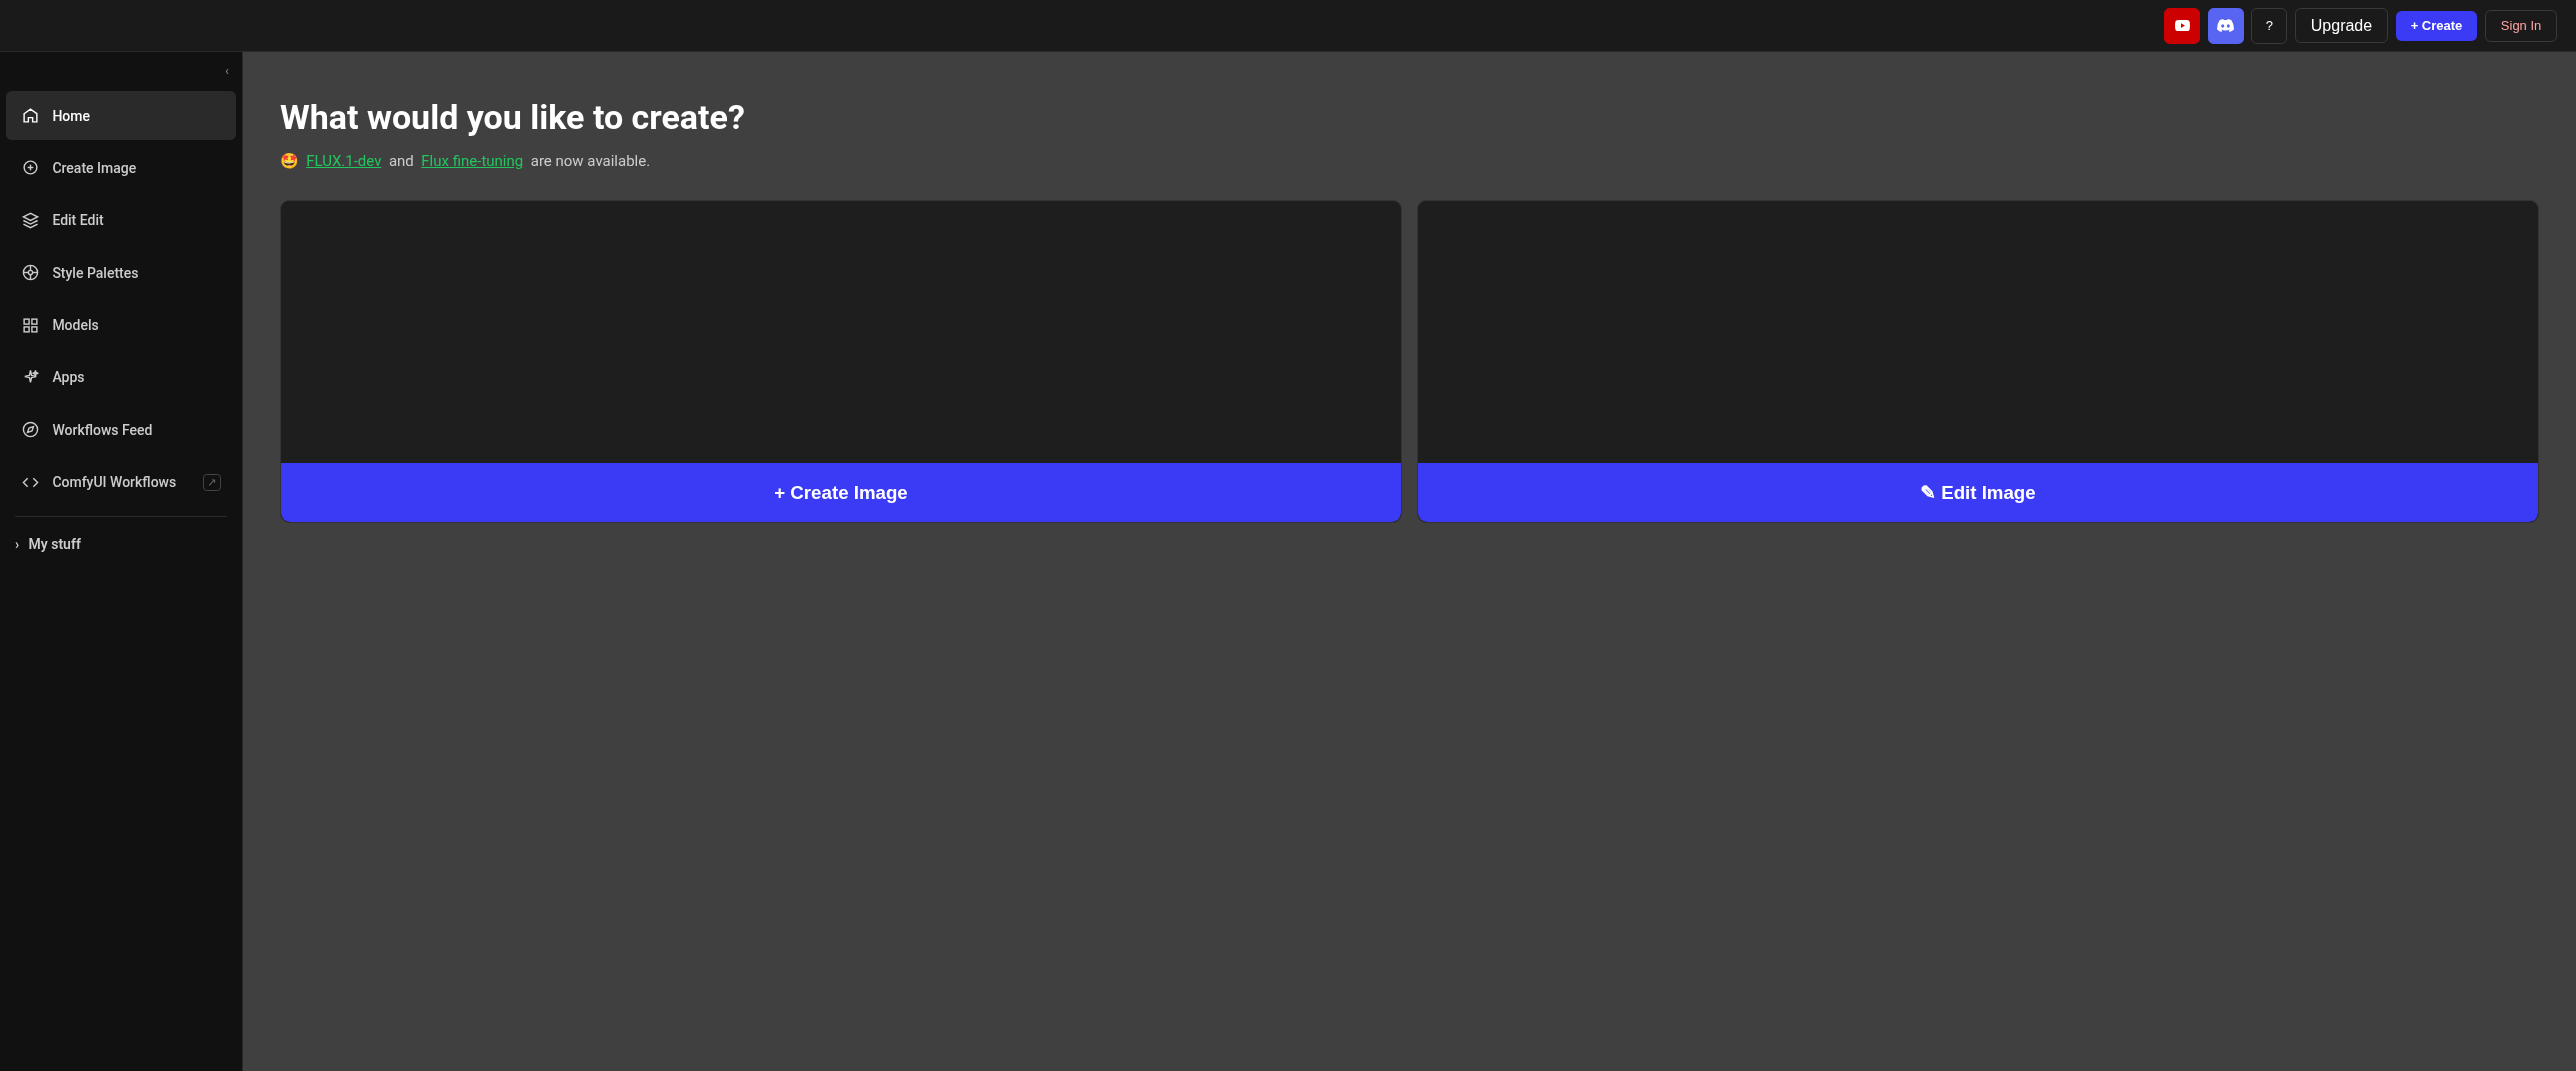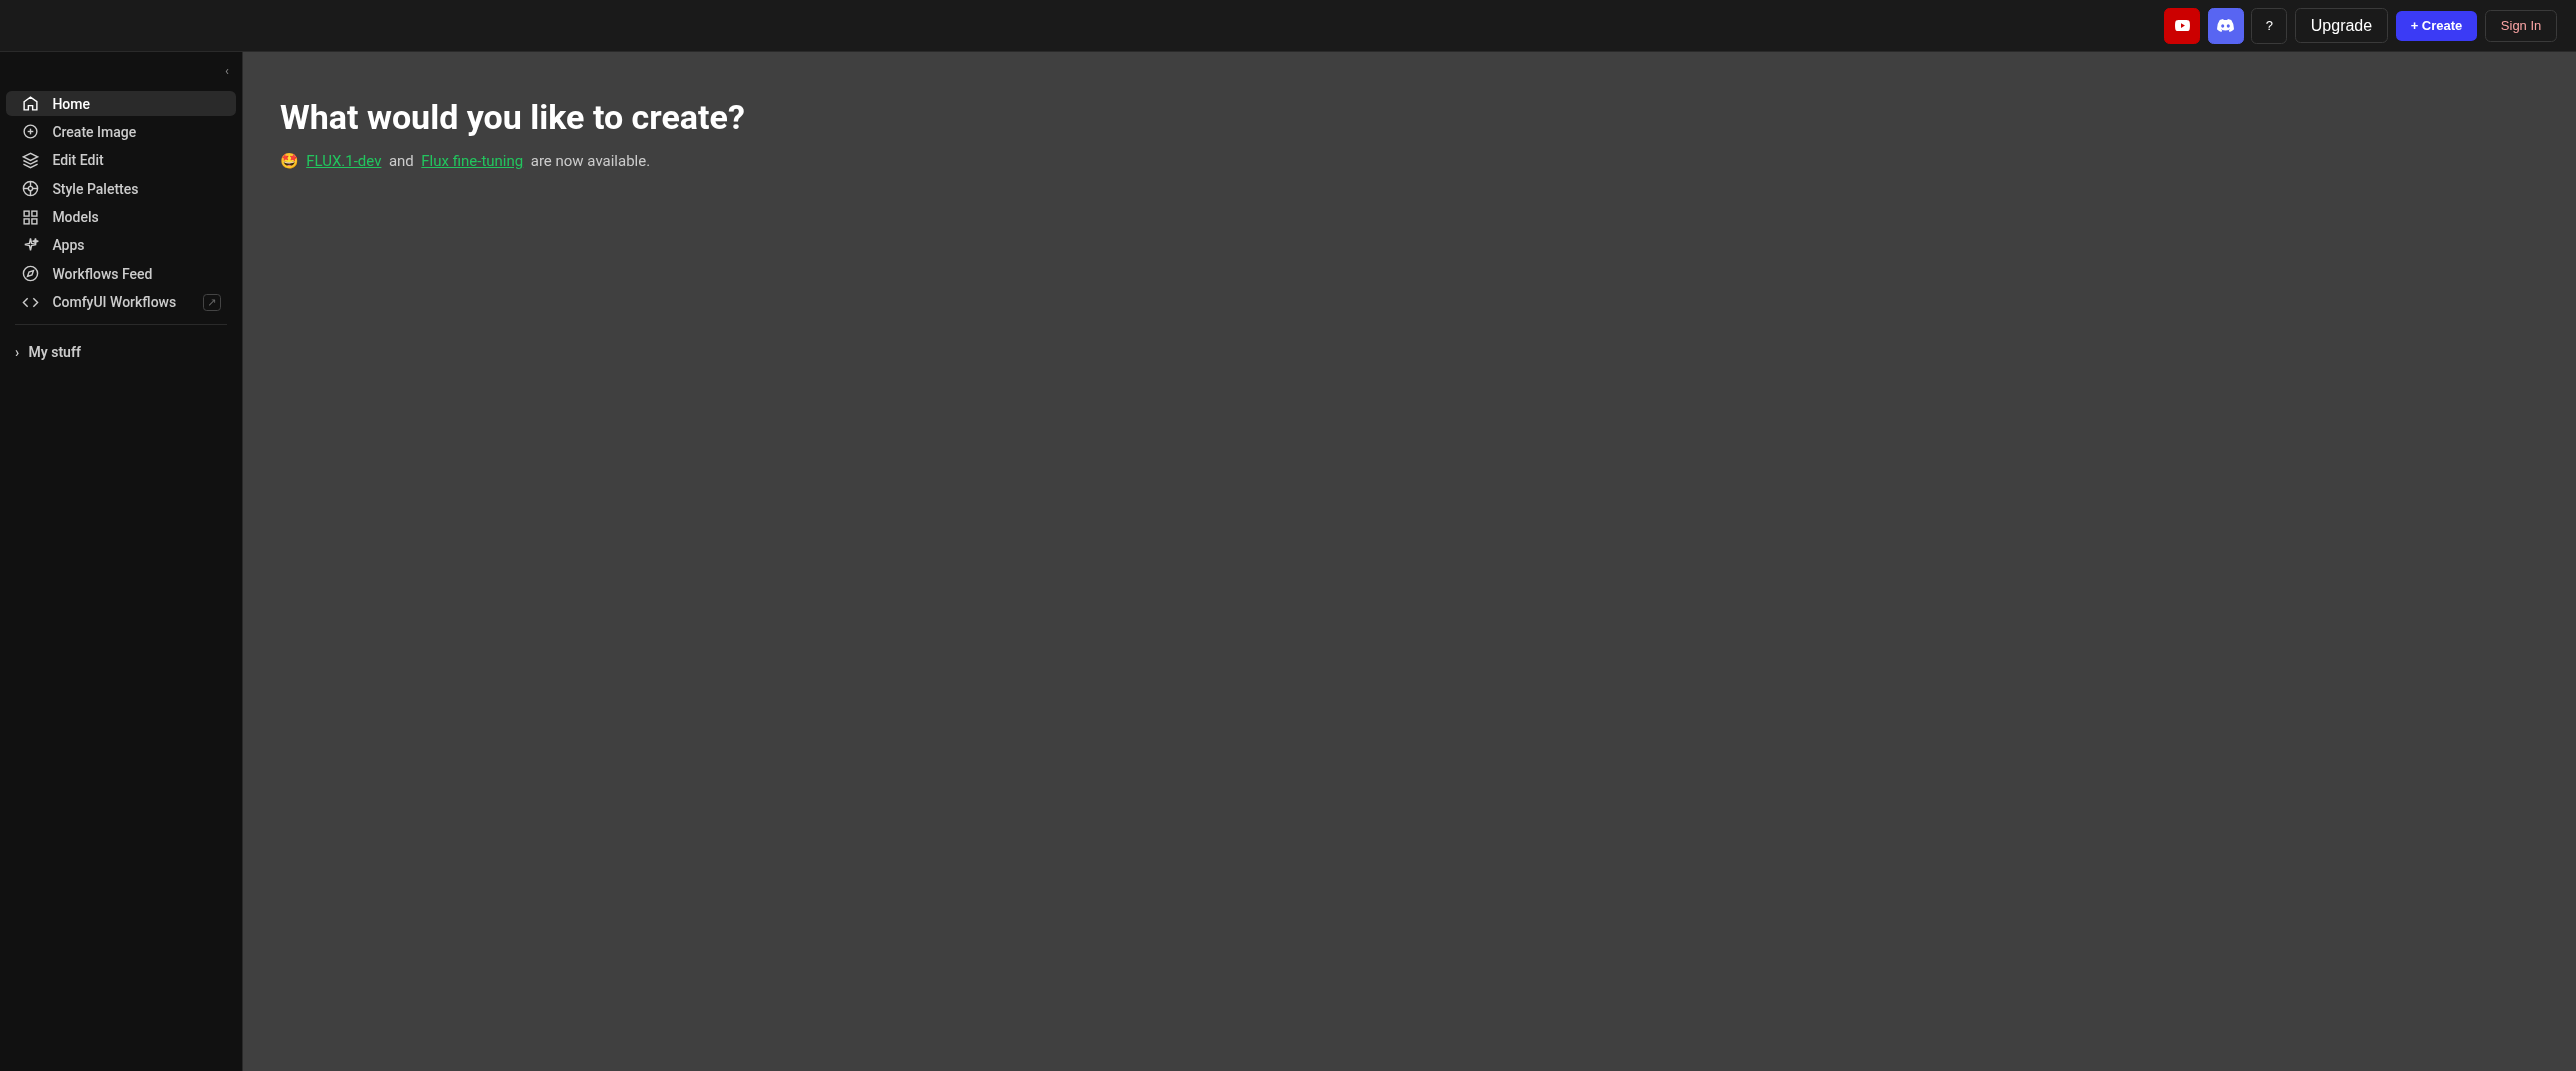--- a/index.html
+++ b/index.html
@@ -101,21 +101,21 @@
       padding: 11.2px 13px;
       cursor: pointer;
       color: #888;
       font-size: 13px;
     }
 
     .nav-item {
       display: flex;
       align-items: center;
       gap: 11.2px;
-      padding: 2px 15px;
+      padding: 14px 15px;
       cursor: pointer;
       color: #cccccc;
       font-size: 14px;
       font-weight: 500;
       border-radius: 5.6px;
       margin: 1.9px 5.6px;
       position: relative;
     }
     .nav-item.active { background: #2a2a2a; color: #ffffff; }
     .nav-icon {
@@ -352,15 +352,27 @@
     <h1 class="page-title">What would you like to create?</h1>
 
     <div class="announcement">
       <span>🤩</span>
       <a href="#">FLUX.1-dev</a>
       <span>and</span>
       <a href="#">Flux fine-tuning</a>
       <span>are now available.</span>
     </div>
 
+    <div class="cards-row">
+
+      <div class="card">
+        <div class="card-preview"></div>
+        <button class="card-action-btn create">+ Create Image</button>
+      </div>
+
+      <div class="card">
+        <div class="card-preview"></div>
+        <button class="card-action-btn edit">✎ Edit Image</button>
+      </div>
+    </div>
   </main>
 </div>
 
 
 </body></html>

